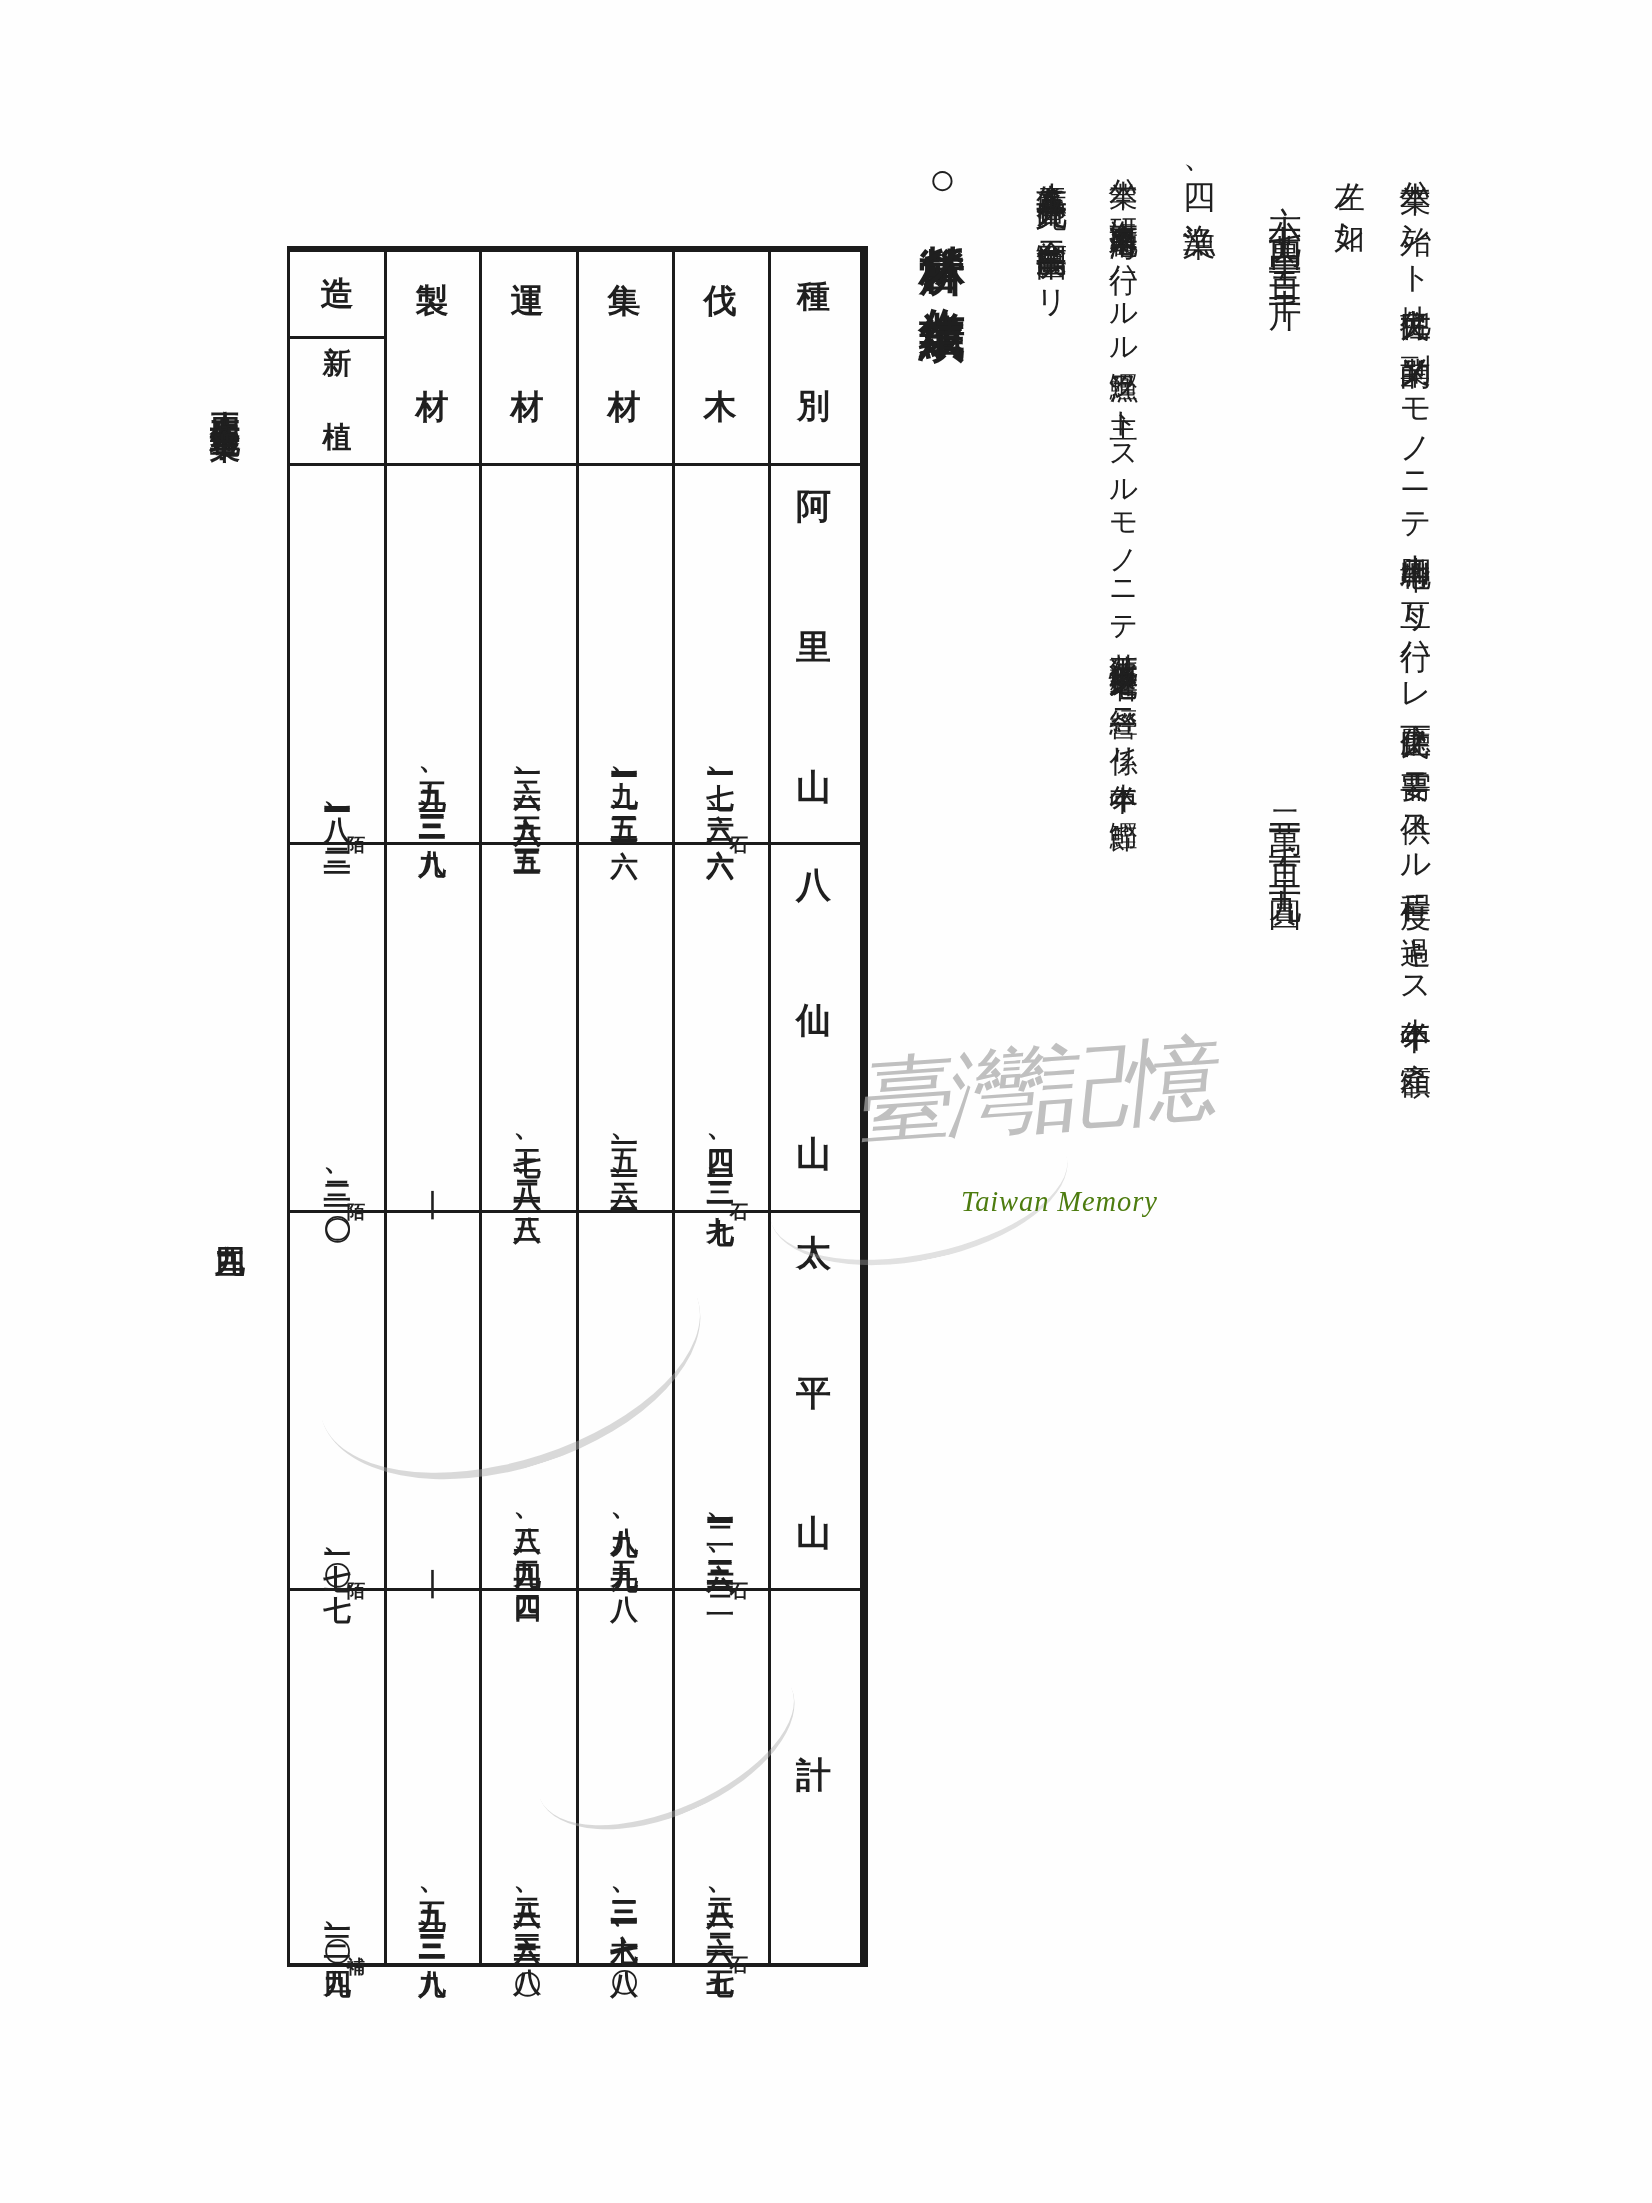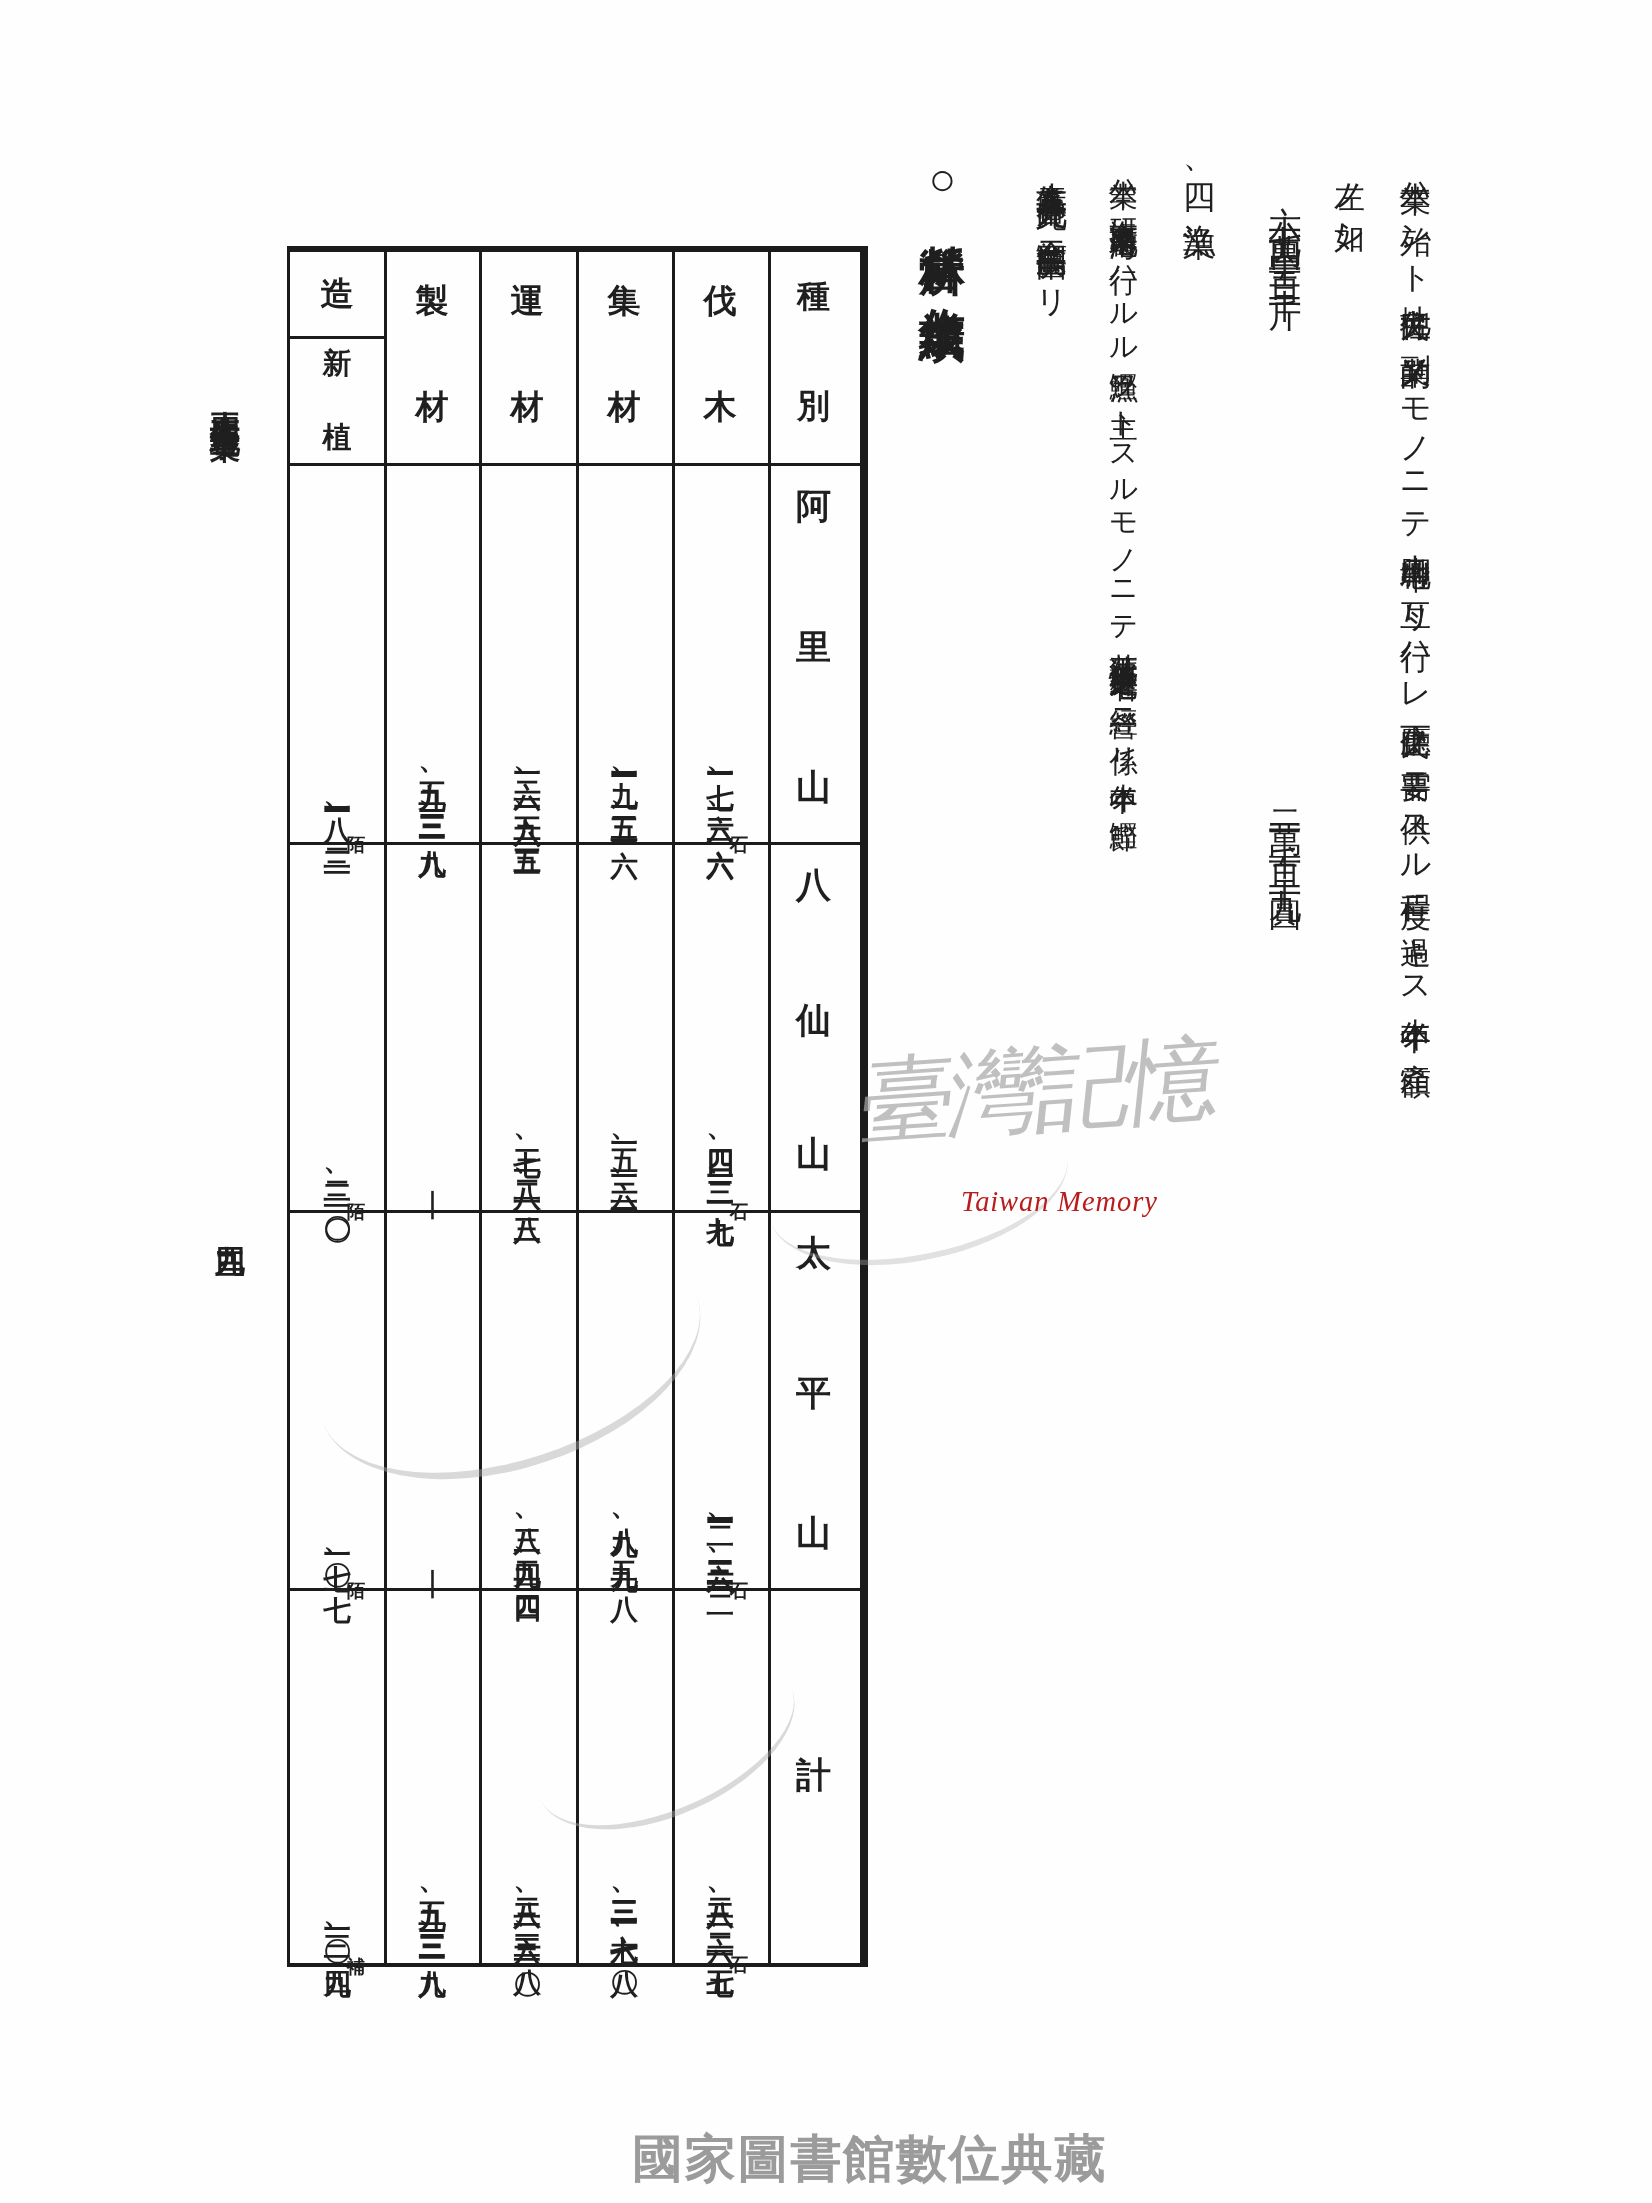--- a/index.html
+++ b/index.html
@@ -52,21 +52,21 @@
     display:inline-block;inline-size:0;overflow:visible;position:relative;
     left:18.4px;top:-5.5px;font-size:18.4px;letter-spacing:0;line-height:1;font-weight:bold;
   }
   
   .wm-script{
     position:absolute;left:861px;top:1027px;font-size:94px;letter-spacing:-5.5px;
     color:#a9a9a9;opacity:.72;transform:rotate(-4deg) skewX(-10deg);
     font-family:"DejaVu Serif","Liberation Serif",serif;white-space:nowrap;
   }
   .wm-latin{
-    position:absolute;left:961px;top:1186px;font-size:28.5px;color:#b91c1c;
+    position:absolute;left:961px;top:1186px;font-size:28.5px;color:#4d7c0f;
     font-style:italic;letter-spacing:0.9px;
   }
   .swash{position:absolute;border-radius:50%;border-bottom:8.3px solid rgba(173,173,173,.45);}
   .sw1{left:312px;top:1249px;width:395px;height:211px;transform:rotate(-18deg);}
   .sw2{left:528px;top:1671px;width:275px;height:138px;transform:rotate(-24deg);border-bottom-width:6.4px;}
   .sw3{left:767px;top:1116px;width:303px;height:138px;transform:rotate(-12deg);border-bottom-width:6.4px;opacity:.8;}
   
   .footer-caption{
     position:absolute;left:632px;top:2125px;font-size:51px;letter-spacing:1.8px;
     color:#9b9b9b;font-weight:bold;white-space:nowrap;
@@ -216,16 +216,15 @@
       <div class="vnum"><span>三一〇、</span><span class="unit">補</span><span>九四</span></div>
     </div>
   </div>
 
   <div class="swash sw1"></div>
   <div class="swash sw2"></div>
   <div class="swash sw3"></div>
   <div class="wm-script">臺灣記憶</div>
   <div class="wm-latin">Taiwan Memory</div>
 
-  <div class="footer-caption">國家圖書館數位典藏</div>
 
 </div>
 
 
 </body></html>

